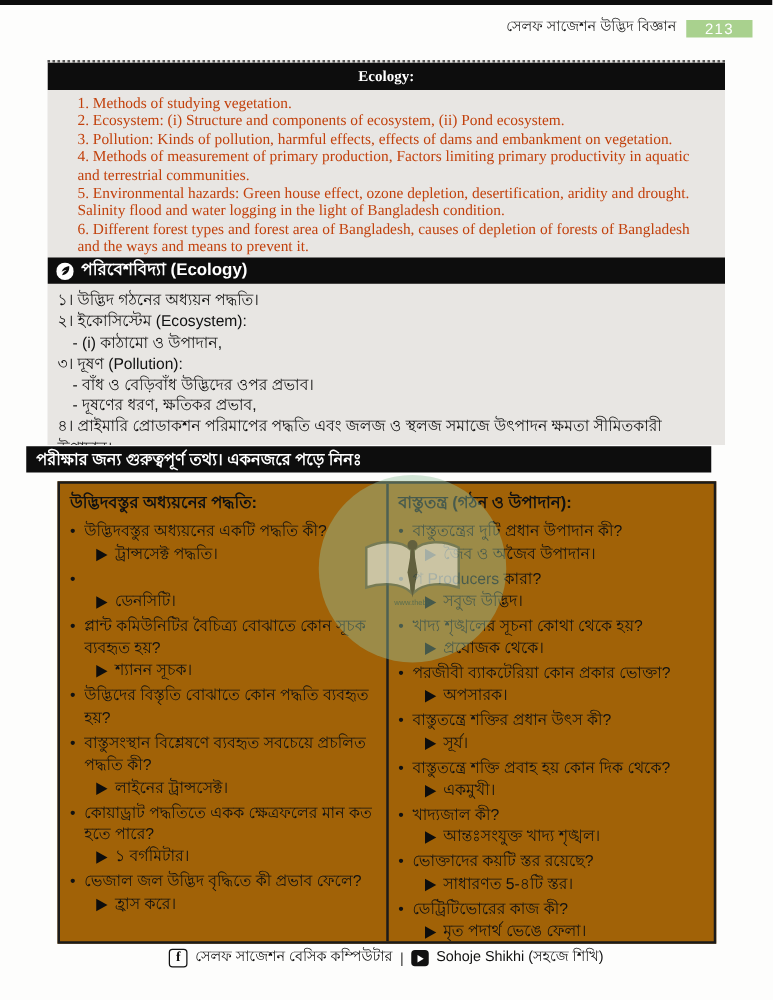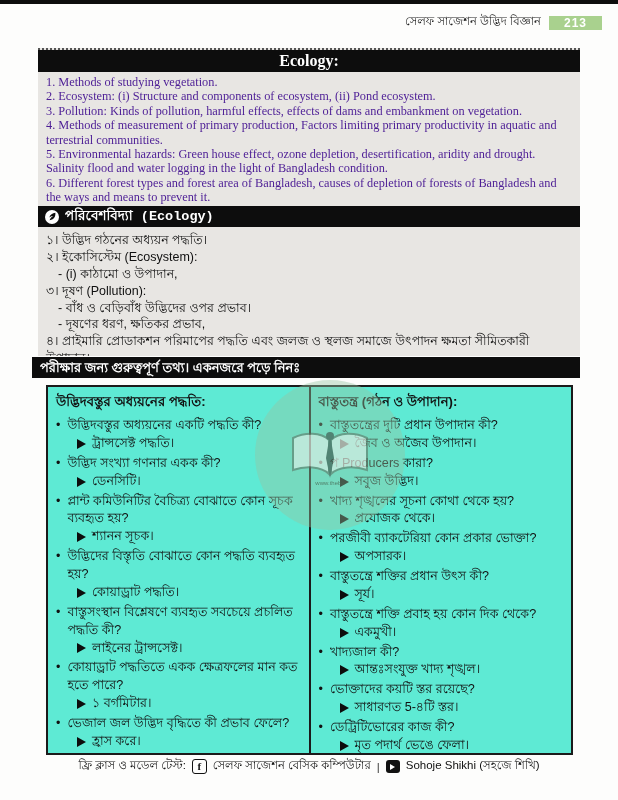--- a/index.html
+++ b/index.html
@@ -3,39 +3,39 @@
 <meta charset="utf-8">
 <style>
   html,body{margin:0;padding:0;}
   body{
     width:618px;height:800px;position:relative;background:#fdfdfc;
     font-family:"Liberation Sans", sans-serif;color:#111;overflow:hidden;
   }
   .topbar{position:absolute;left:0;top:0;width:618px;height:4px;background:#0d0d0d;}
   .pagehead{position:absolute;top:13px;right:16px;display:flex;align-items:center;gap:8px;}
   .pagehead-title{font-size:11.5px;color:#222;}
-  .page-badge{background:#a9d18e;color:#fff;font-size:12px;font-weight:bold;
+  .page-badge{background:#a9d18e;color:#fff;font-size:12px;font-weight:normal;
     padding:0 15px;letter-spacing:1px;}
   .gray-block{position:absolute;left:38px;top:48px;width:542px;height:306px;
     background:#e8e6e3;overflow:hidden;border-top:2px dotted #555;}
   .ecology-bar{background:#0d0d0d;color:#fff;text-align:center;height:22px;line-height:22px;
-    font-family:"Liberation Serif", serif;font-weight:bold;font-size:16px;}
-  .eng-list{padding:3px 8px 2px 8px;font-family:"Liberation Serif", serif;
-    font-size:12.3px;line-height:1.17;color:#4c1d95;}
+    font-family:"Liberation Serif", serif;font-weight:bold;font-size:12px;}
+  .eng-list{padding:3px 8px 2px 24px;font-family:"Liberation Serif", serif;
+    font-size:12.3px;line-height:1.17;color:#c2410c;}
   .eng-item{margin:0;}
   .section-bar{display:flex;align-items:center;gap:6px;background:#0d0d0d;color:#fff;
-    height:21px;padding:0 7px;font-size:13.5px;font-weight:bold;font-family:Liberation Mono, monospace;}
+    height:21px;padding:0 7px;font-size:13.5px;font-weight:bold;}
   .circle-icon{width:14px;height:14px;flex:0 0 auto;display:inline-block;}
   .bn-list{padding:5px 8px 4px 8px;font-size:12.5px;line-height:16.8px;color:#101010;}
   .bn-item.indent{padding-left:12px;}
-  .exam-bar{position:absolute;left:32px;top:357px;width:548px;height:21px;background:#0d0d0d;
+  .exam-bar{position:absolute;left:21px;top:357px;width:548px;height:21px;background:#0d0d0d;
     color:#fff;font-size:13px;font-weight:bold;line-height:21px;padding-left:8px;
     box-sizing:border-box;}
   .qa-table{position:absolute;left:46px;top:385px;width:527px;height:370px;
-    border:2px solid #1b1b1b;background:#5eead4;display:flex;box-sizing:border-box;}
+    border:2px solid #1b1b1b;background:#a16207;display:flex;box-sizing:border-box;}
   .qa-col{flex:1;padding:3px 8px;box-sizing:border-box;overflow:hidden;}
   .qa-col.left{border-right:2px solid #1b1b1b;}
   .qa-header{font-weight:bold;font-size:13.2px;margin:2px 0 3px 0;}
   .qa{margin:0 0 2px 0;}
   .qa .q{display:flex;gap:7px;font-size:12.6px;line-height:1.42;}
   .qa .bullet{flex:0 0 auto;}
   .qa .a{display:flex;align-items:center;gap:6px;font-size:12.6px;line-height:1.42;
     padding-left:21px;}
   .arrow{width:0;height:0;border-left:9px solid #0d0d0d;border-top:5px solid transparent;
     border-bottom:5px solid transparent;flex:0 0 auto;display:inline-block;}
@@ -107,45 +107,40 @@
             <span class="qtext">উদ্ভিদবস্তুর অধ্যয়নের একটি পদ্ধতি কী?</span>
           </div>
           <div class="a">
             <span class="arrow"></span>
             <span class="atext">ট্রান্সসেক্ট পদ্ধতি।</span>
           </div>
         </div>
         <div class="qa">
           <div class="q">
             <span class="bullet">•</span>
-            <span class="qtext">উদ্ভিদ সংখ্যা গণনার একক কী?</span>
           </div>
           <div class="a">
             <span class="arrow"></span>
             <span class="atext">ডেনসিটি।</span>
           </div>
         </div>
         <div class="qa">
           <div class="q">
             <span class="bullet">•</span>
             <span class="qtext">প্লান্ট কমিউনিটির বৈচিত্র্য বোঝাতে কোন সূচক ব্যবহৃত হয়?</span>
           </div>
           <div class="a">
             <span class="arrow"></span>
             <span class="atext">শ্যানন সূচক।</span>
           </div>
         </div>
         <div class="qa">
           <div class="q">
             <span class="bullet">•</span>
             <span class="qtext">উদ্ভিদের বিস্তৃতি বোঝাতে কোন পদ্ধতি ব্যবহৃত হয়?</span>
-          </div>
-          <div class="a">
-            <span class="arrow"></span>
-            <span class="atext">কোয়াড্রাট পদ্ধতি।</span>
           </div>
         </div>
         <div class="qa">
           <div class="q">
             <span class="bullet">•</span>
             <span class="qtext">বাস্তুসংস্থান বিশ্লেষণে ব্যবহৃত সবচেয়ে প্রচলিত পদ্ধতি কী?</span>
           </div>
           <div class="a">
             <span class="arrow"></span>
             <span class="atext">লাইনের ট্রান্সসেক্ট।</span>
@@ -274,19 +269,18 @@
   <svg width="86" height="62" viewBox="0 0 86 62">
     <path d="M6 14 C 18 8, 34 8, 42 16 L 42 50 C 34 42, 18 42, 6 46 Z" fill="#f2f4ef" stroke="#5a6e5e" stroke-width="2"></path>
     <path d="M80 14 C 68 8, 52 8, 44 16 L 44 50 C 52 42, 68 42, 80 46 Z" fill="#f2f4ef" stroke="#5a6e5e" stroke-width="2"></path>
     <path d="M43 10 L 39 34 L 43 54 L 47 34 Z" fill="#333d36"></path>
     <circle cx="43" cy="12" r="4" fill="#333d36"></circle>
   </svg>
   <span class="watermark-url">www.thebo</span>
 </div>
 
 <div class="footer">
-  <span>ফ্রি ক্লাস ও মডেল টেস্ট:</span>
   <span class="fb-icon">f</span>
   <span>সেলফ সাজেশন বেসিক কম্পিউটার</span>
   <span class="sep">|</span>
   <span class="yt-icon"></span>
   <span>Sohoje Shikhi (সহজে শিখি)</span>
 </div>
 
 </body></html>

